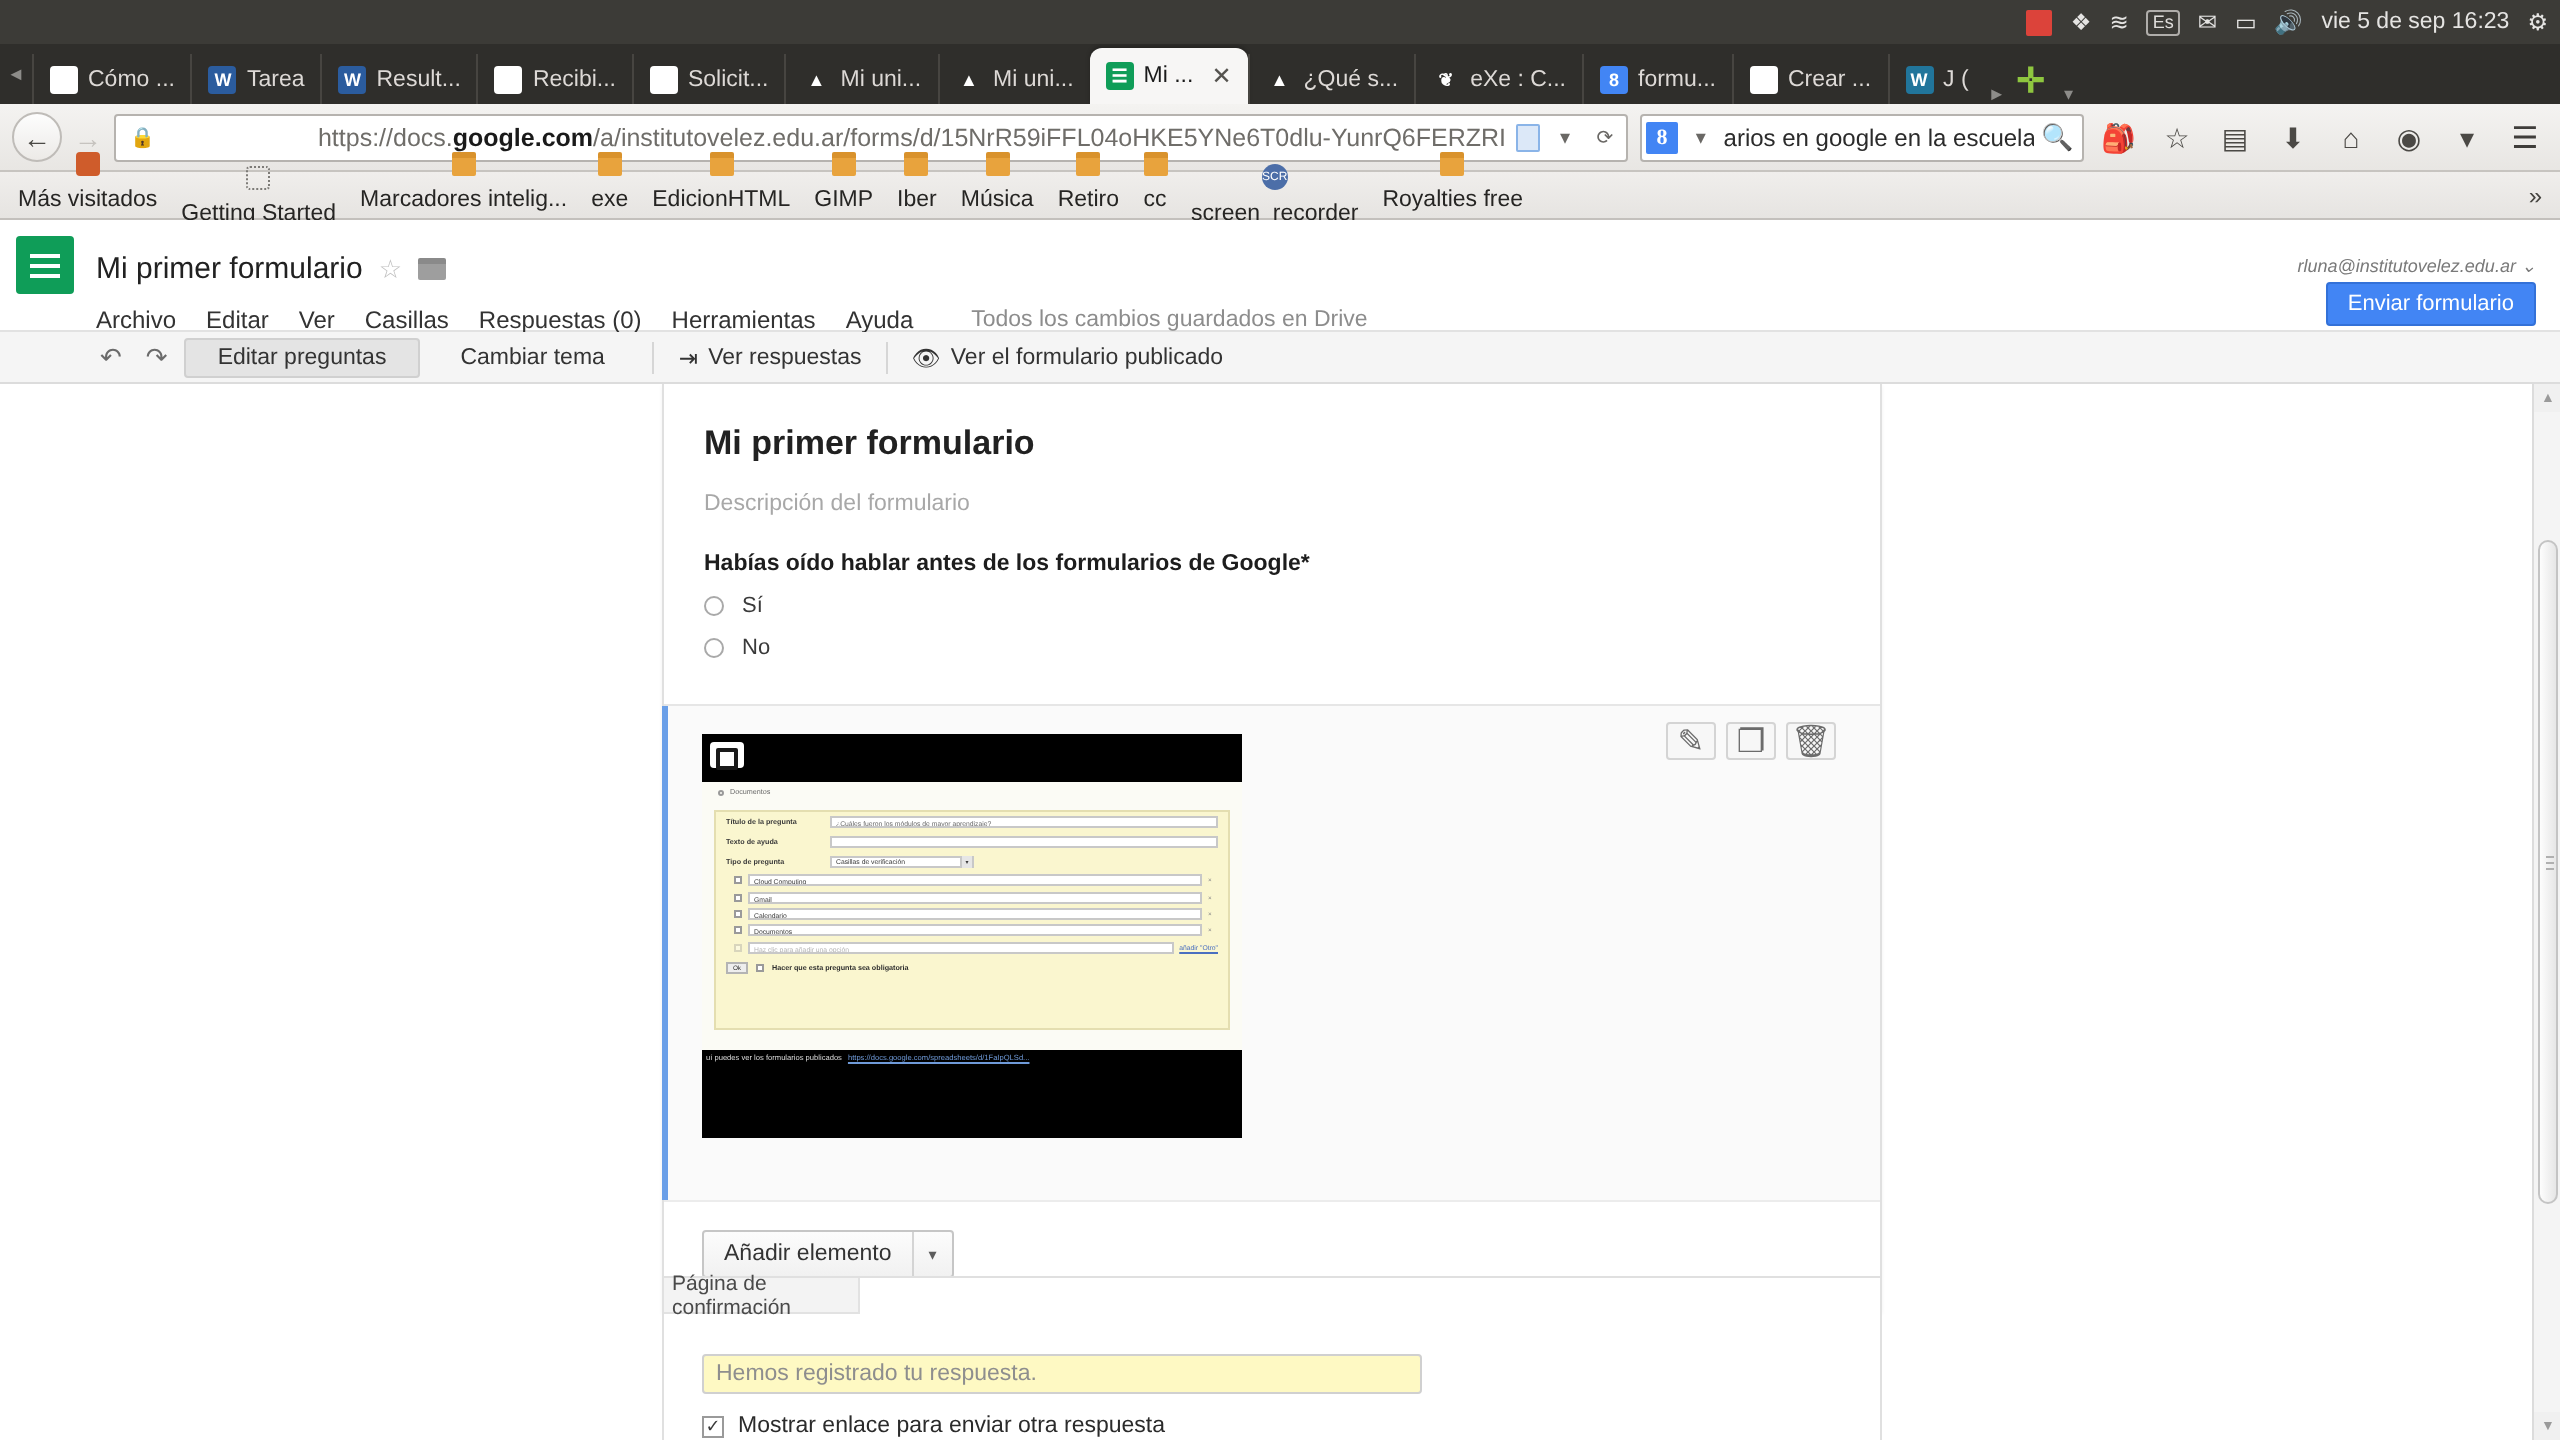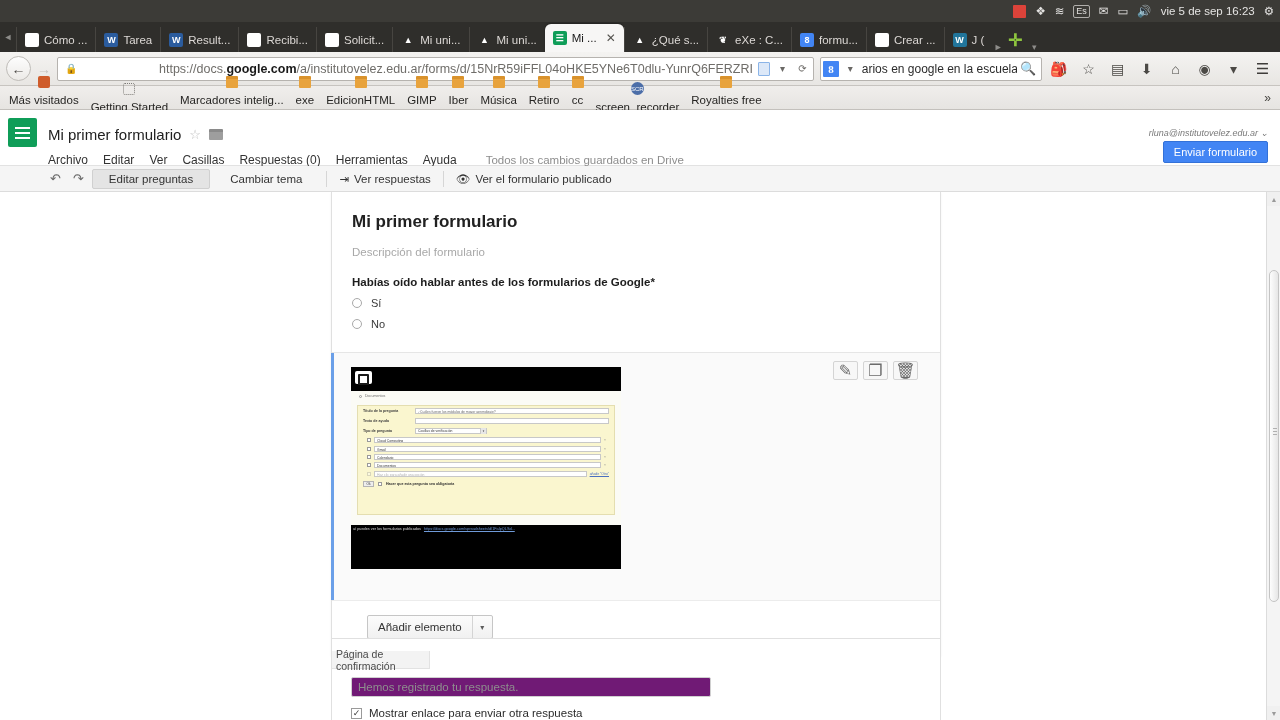--- a/index.html
+++ b/index.html
@@ -277,41 +277,40 @@
     white-space:nowrap; display:flex; gap:3px; align-items:baseline;
   }
   #vt-bb-text .lnk { color:#6f9ad8; text-decoration:underline; }
   #add-element-row {
     padding: 14px 0 16px 19px; border-top: 1px solid #ececec; background:#fff;
   }
   #add-element-btn {
     display: inline-flex; align-items: stretch; height: 24px;
     border: 1px solid #c6c6c6; border-radius: 2px;
     background: linear-gradient(#fcfcfc,#f1f1f1);
-    margin-left: 16px;
   }
   #add-element-label { padding: 0 10px; font-size: 11.5px; color: #333; display:flex;align-items:center; }
   #add-element-caret {
     width: 20px; border-left: 1px solid #d4d4d4; font-size: 8px; color: #5c5c5c;
     display:flex;align-items:center;justify-content:center;
   }
 
   
   #confirm-card {
     position: absolute; left: 331px; top: 446px; width: 610px; height: 82px;
     background: #fff; border: 1px solid #e0e0e0; border-bottom: none;
   }
   #confirm-tab {
-    position: absolute; left: 0; top: 12px; width: 98px; height: 18px;
+    position: absolute; left: 0; top: 0; width: 98px; height: 18px;
     background: #f3f3f3; border-right: 1px solid #e2e2e2; border-bottom: 1px solid #e2e2e2;
     font-size: 10.5px; color: #4a4a4a; display:flex;align-items:center;padding-left:4px;
   }
   #confirm-input {
     position: absolute; left: 19px; top: 38px; width: 360px; height: 20px;
-    background: #701a75; border: 1px solid #d0d0d0; border-radius: 2px;
+    background: #fef9c3; border: 1px solid #d0d0d0; border-radius: 2px;
     font-size: 11.5px; color: #8e8e8e; padding-left: 6px; line-height: 19px;
   }
   #confirm-check-row {
     position: absolute; left: 19px; top: 68px; display:flex;align-items:center;gap:7px;
   }
   #confirm-check {
     width: 11px; height: 11px; border: 1px solid #9a9a9a; background:#fff;
     font-size: 9px; color: #3a3a3a; display:flex;align-items:center;justify-content:center;
   }
   #confirm-check-label { font-size: 11.5px; color: #2b2b2b; }

